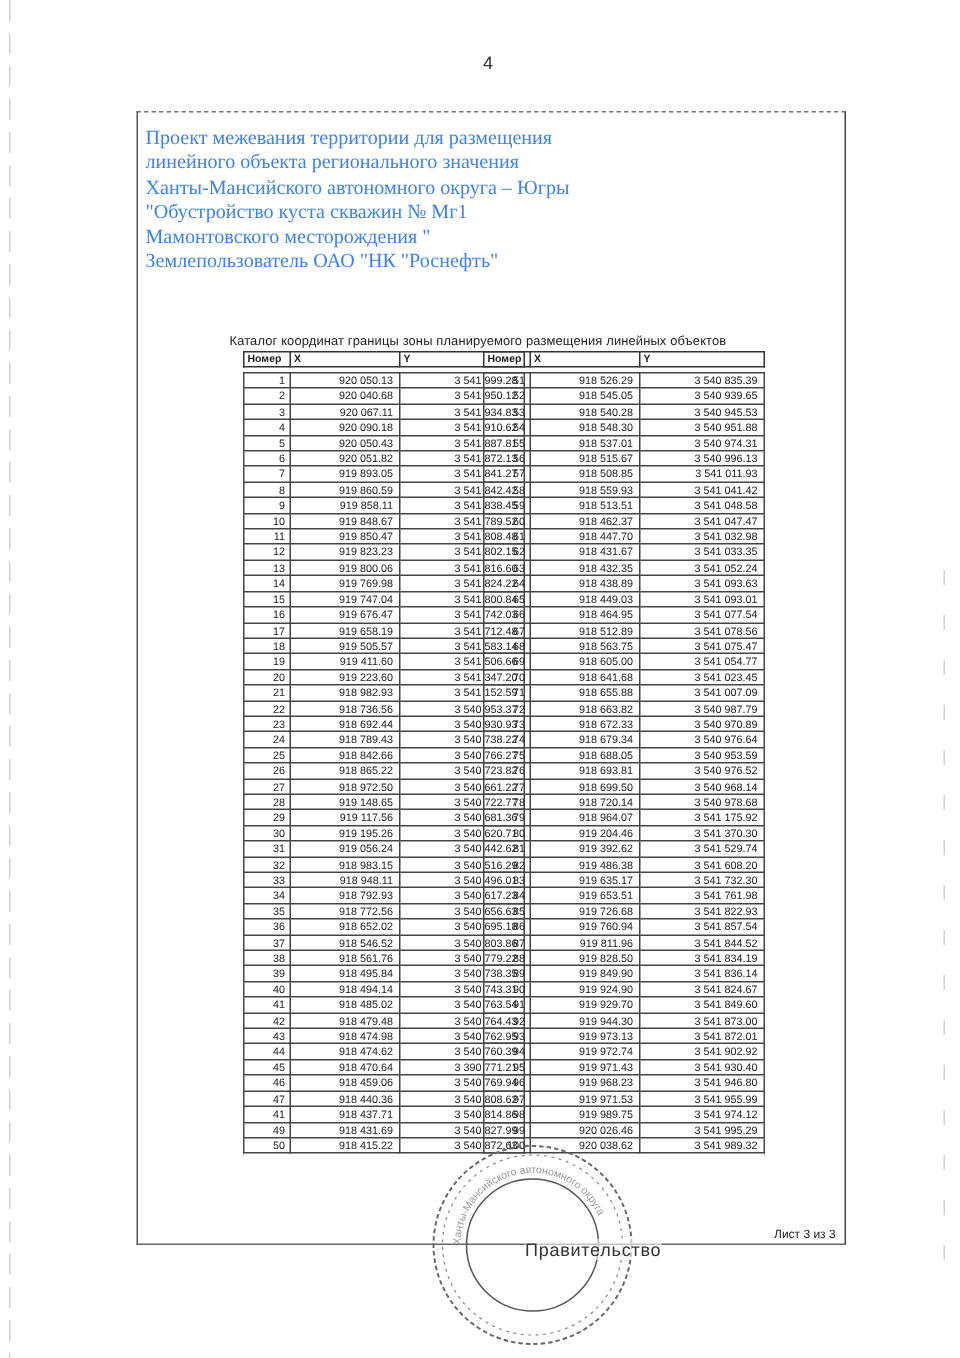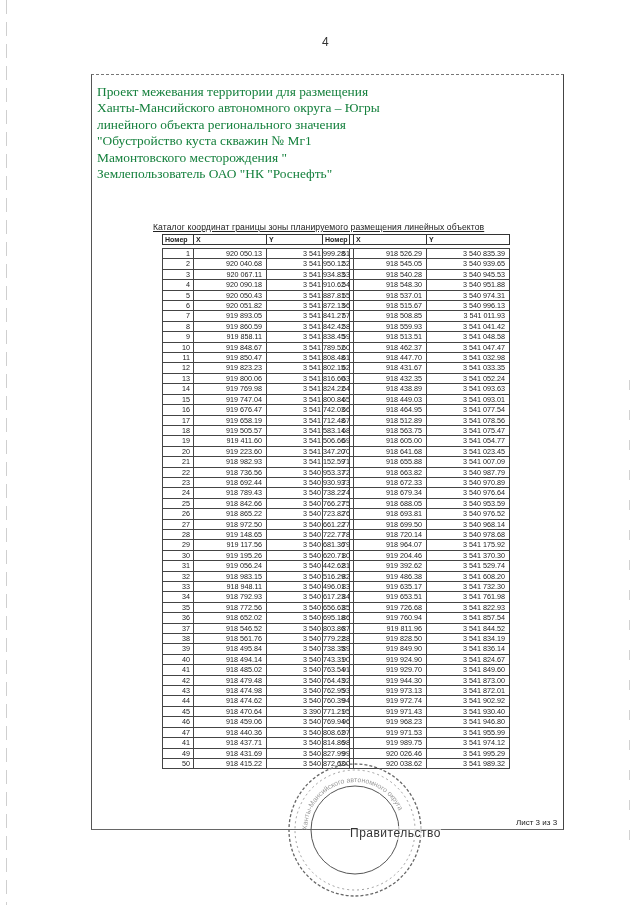--- a/index.html
+++ b/index.html
@@ -18,26 +18,26 @@
   .page-number {
     position: absolute; top: 35px; left: 322px; font-size: 12px; color: #333;
   }
   .frame {
     position: absolute; left: 91px; top: 74px; width: 471px; height: 754px;
     border-left: 1px solid #555; border-right: 1px solid #444; border-bottom: 1px solid #666;
     border-top: 1px dashed #777;
   }
   .header-block {
     position: absolute; left: 97px; top: 84px; width: 330px;
-    font-family: "Liberation Serif", serif; font-size: 13.4px; line-height: 16.4px; color: #15803d;
+    font-family: "Liberation Serif", serif; font-size: 13.4px; line-height: 16.4px; color: #3b82f6;
   }
   .header-block div { white-space: nowrap; }
   .catalog-title {
     position: absolute; left: 153px; top: 222px; width: 340px;
-    font-size: 8.6px; color: #222; white-space: nowrap; letter-spacing: 0.1px; text-decoration: underline;
+    font-size: 8.6px; color: #222; white-space: nowrap; letter-spacing: 0.1px;
   }
   table.coords {
     position: absolute; border-collapse: collapse; font-size: 7.2px; color: #222;
   }
   table.coords.left { left: 162px; top: 234px; }
   table.coords.right { left: 322px; top: 234px; }
   table.coords th {
     border: 1px solid #333; font-weight: bold; text-align: left; padding: 0 2px;
     height: 9px; font-size: 7px;
   }
@@ -68,22 +68,22 @@
 
 <div class="scan-edge-left"></div>
 <div class="scan-edge-right"></div>
 
 <div class="page-number">4</div>
 
 <div class="frame"></div>
 
 <div class="header-block">
   <div>Проект межевания территории для размещения</div>
+  <div>линейного объекта регионального значения</div>
   <div>Ханты-Мансийского автономного округа – Югры</div>
-  <div>линейного объекта регионального значения</div>
   <div>"Обустройство куста скважин № Мг1</div>
   <div>Мамонтовского месторождения "</div>
   <div>Землепользователь ОАО "НК "Роснефть"</div>
 </div>
 
 <div class="catalog-title">Каталог координат границы зоны планируемого размещения линейных объектов</div>
 
 <table class="coords left">
   <thead>
     <tr>

